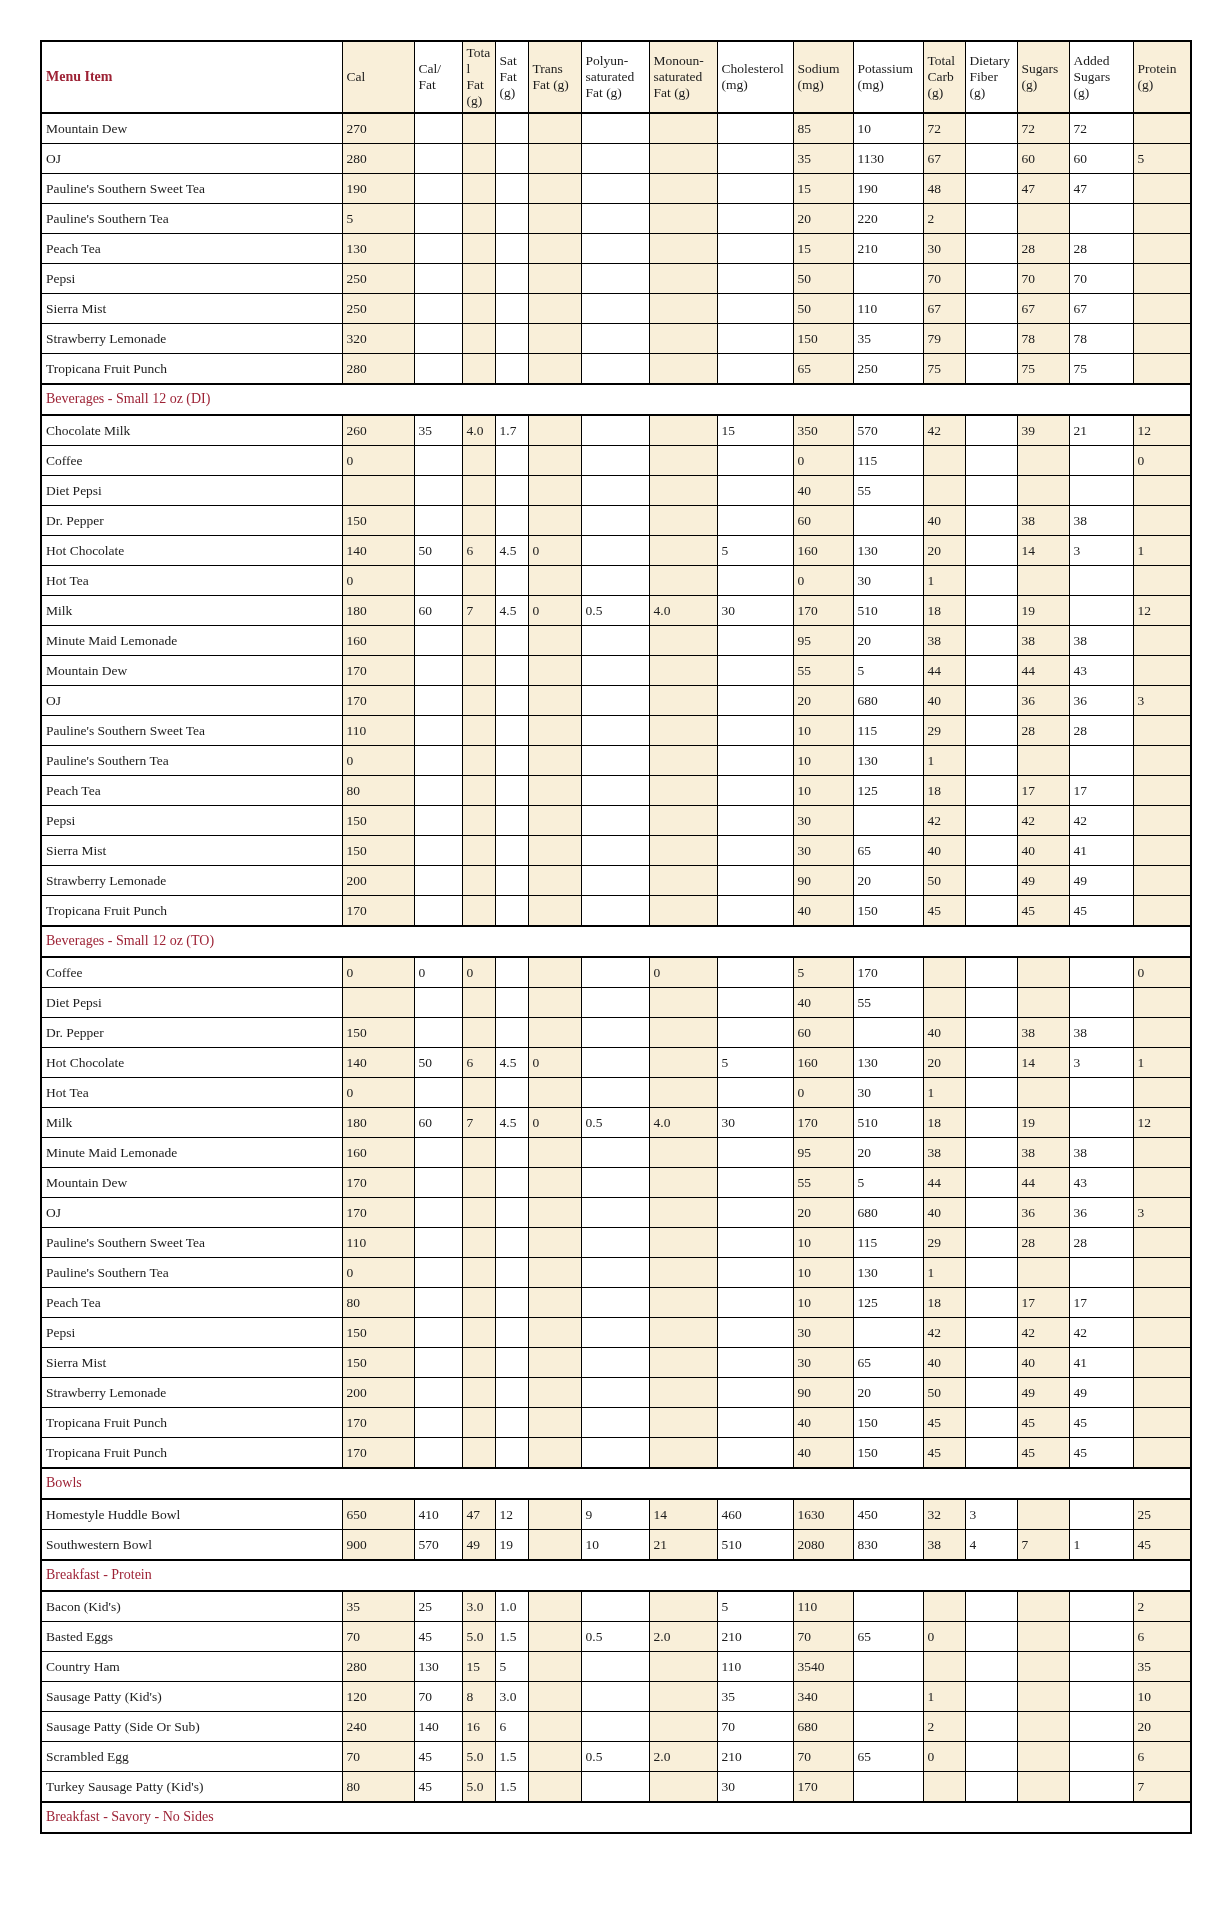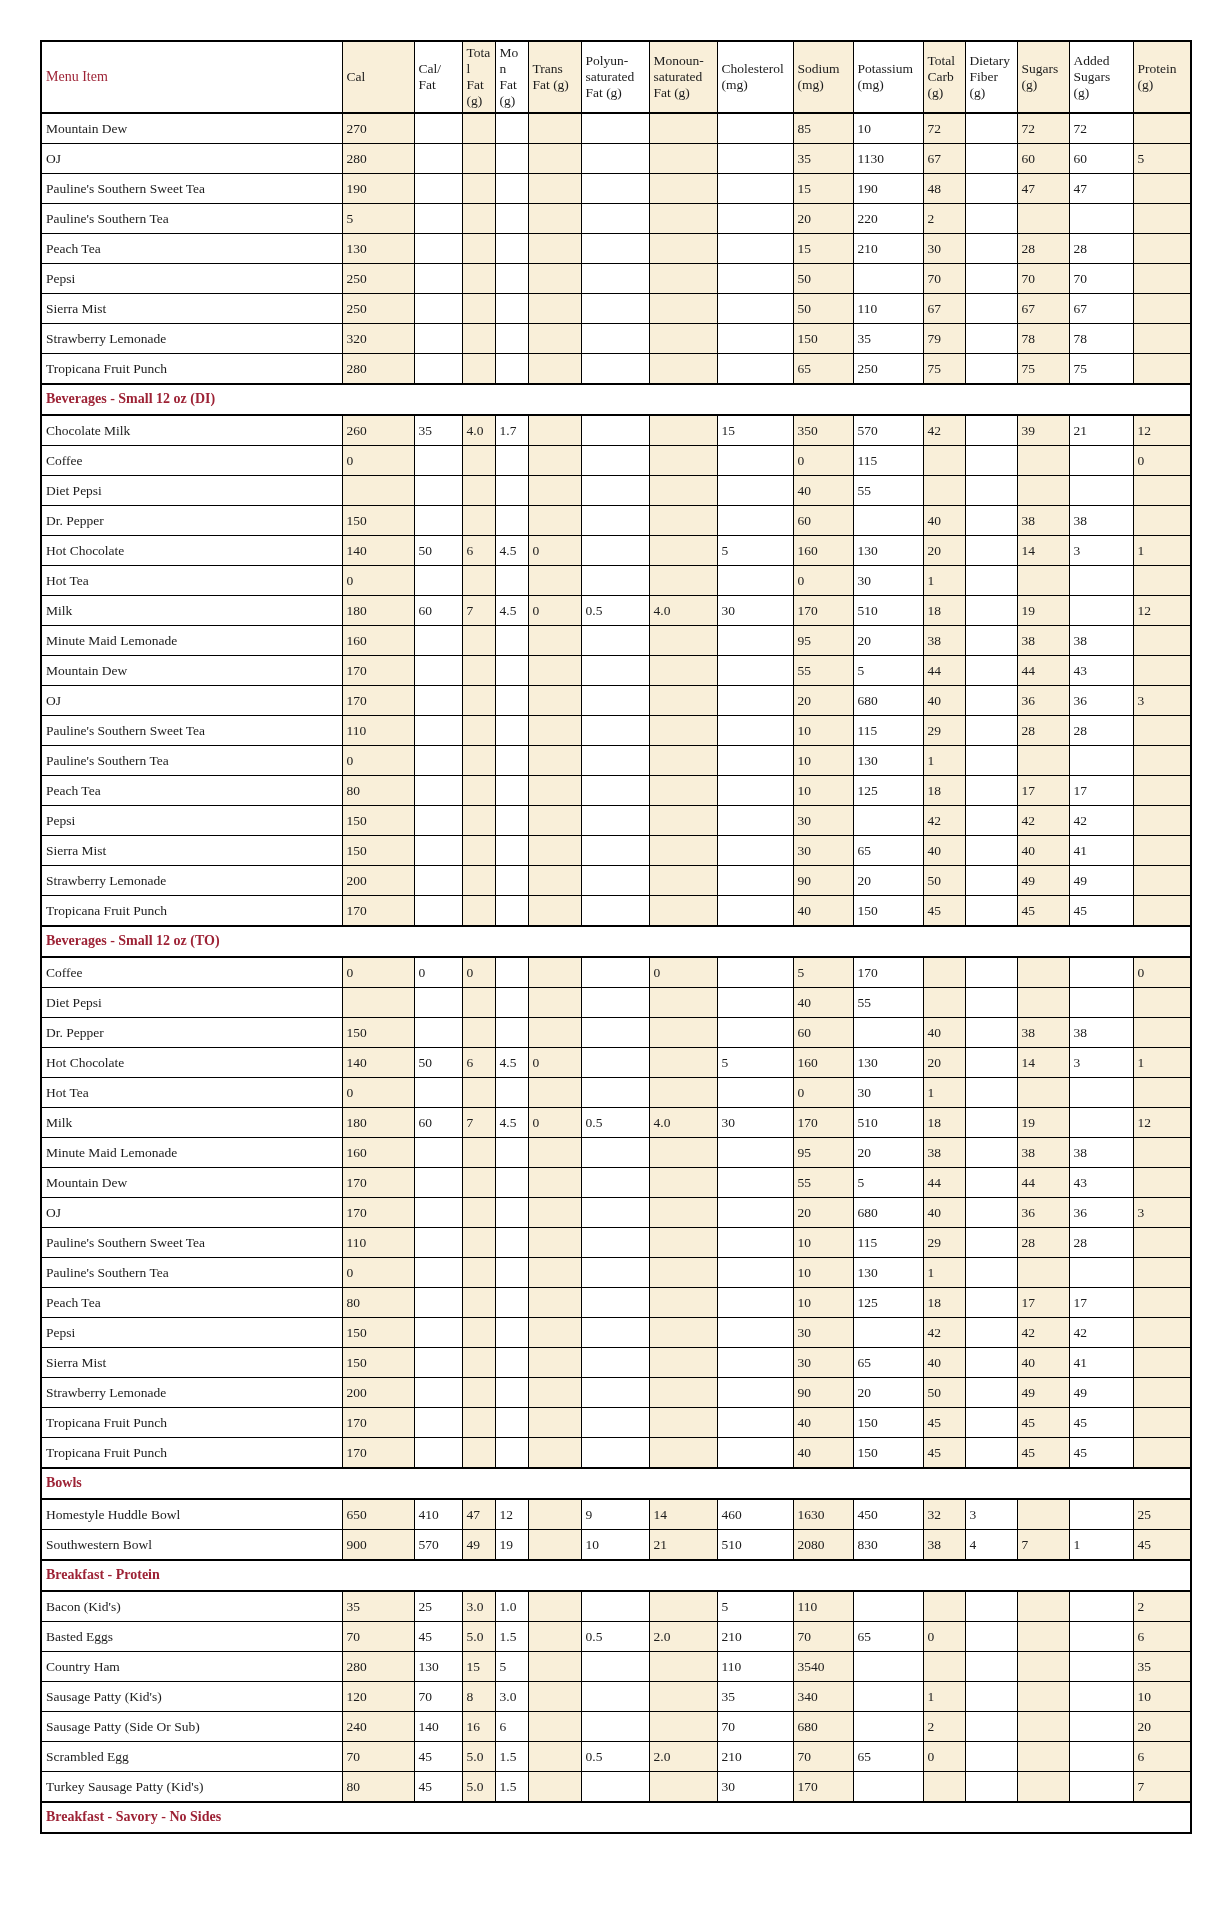--- a/index.html
+++ b/index.html
@@ -21,30 +21,30 @@
     padding:1px 4px;
     font-weight:normal;
     overflow:hidden;
     word-wrap:break-word;
   }
   table.nutrition thead th{
     height:68px;
     border-bottom:2px solid #000;
   }
   table.nutrition thead th.menu-head{
-    font-weight:normal;
+    font-weight:bold;
     color:#9d2235;
     font-size:14px;
   }
   table.nutrition tbody td{height:27px;}
   .shade{background:#f9efd9;}
   tr.section-row td{
     background:#fff;
     color:#9d2235;
-    font-weight:bold;
+    font-weight:normal;
     font-size:14px;
     border-top:2px solid #000;
     border-bottom:2px solid #000;
   }
 </style>
 </head>
 <body>
 
 <div class="page">
   <table class="nutrition">
@@ -65,21 +65,21 @@
         <col style="width: 52px;">
         <col style="width: 64px;">
         <col style="width: 58px;">
       </colgroup>
     <thead>
         <tr>
           <th class="menu-head">Menu Item</th>
           <th class="shade">Cal</th>
           <th>Cal/ Fat</th>
           <th class="shade">Total Fat (g)</th>
-          <th>Mon Fat (g)</th>
+          <th>Sat Fat (g)</th>
           <th class="shade">Trans Fat (g)</th>
           <th>Polyun-saturated Fat (g)</th>
           <th class="shade">Monoun-saturated Fat (g)</th>
           <th>Cholesterol (mg)</th>
           <th class="shade">Sodium (mg)</th>
           <th>Potassium (mg)</th>
           <th class="shade">Total Carb (g)</th>
           <th>Dietary Fiber (g)</th>
           <th class="shade">Sugars (g)</th>
           <th>Added Sugars (g)</th>

